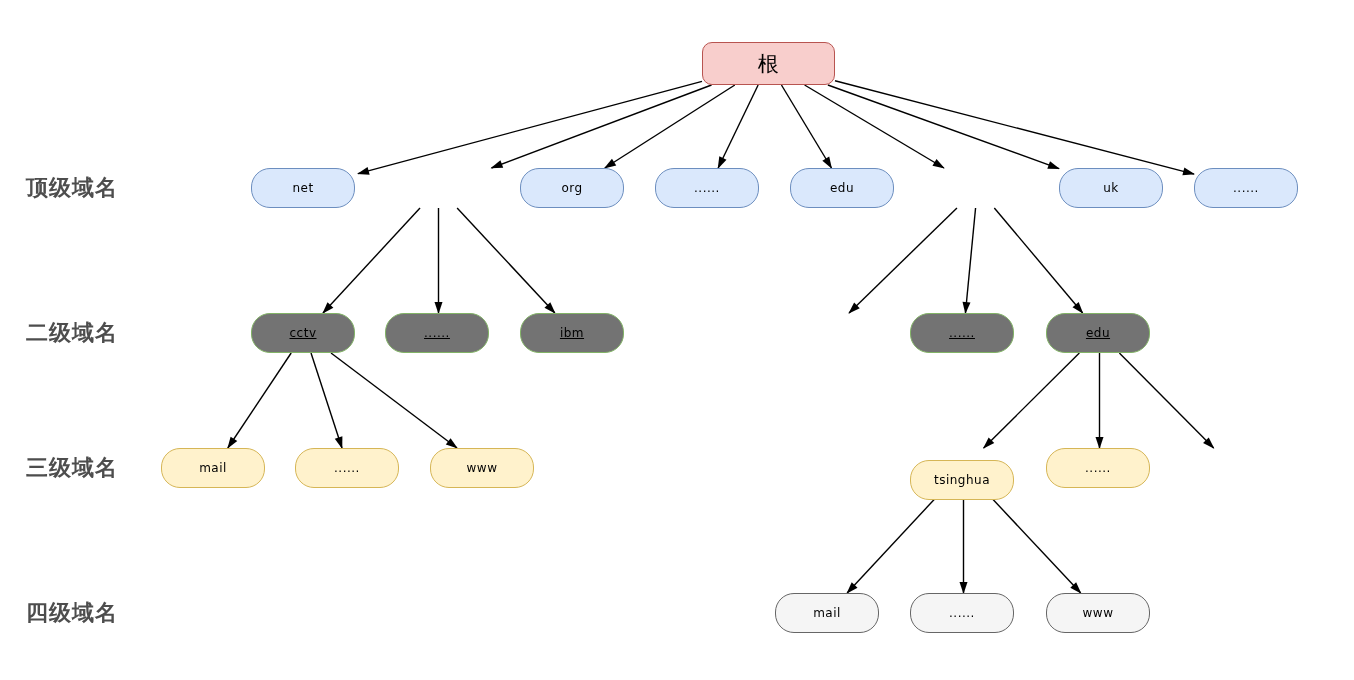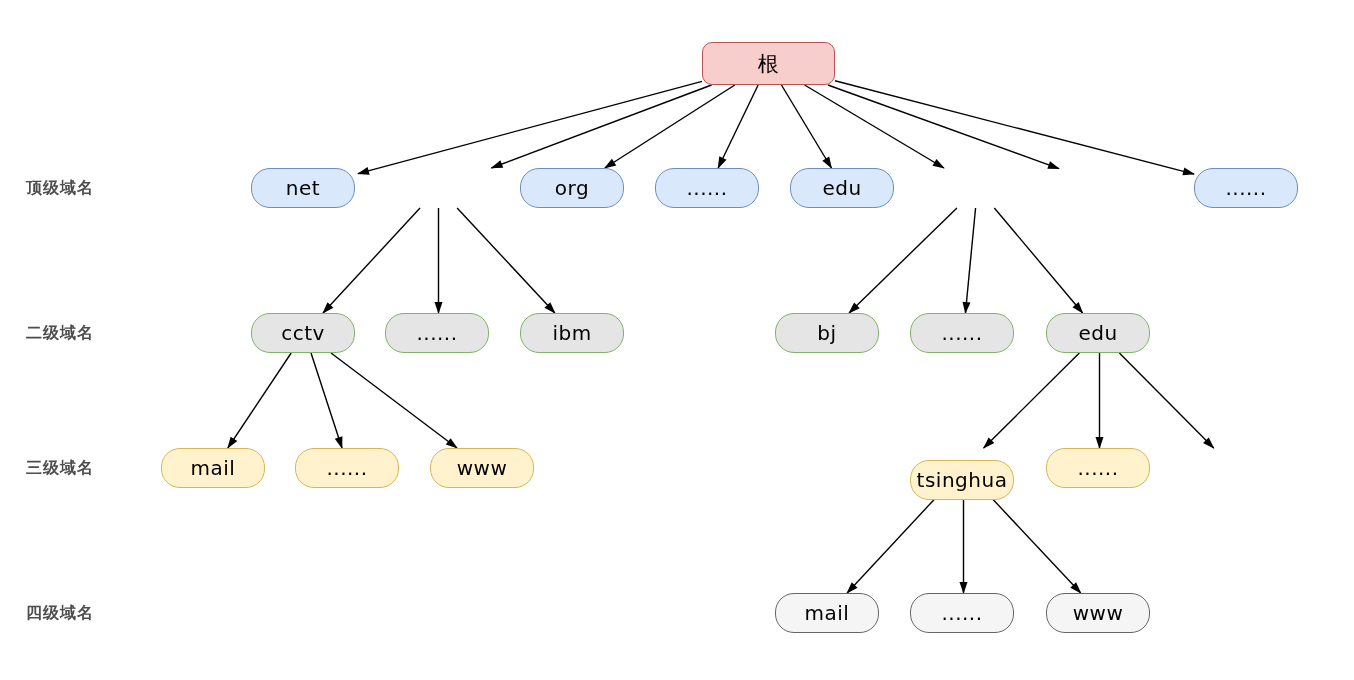--- a/index.html
+++ b/index.html
@@ -4,34 +4,34 @@
 <style>
   html,body{margin:0;padding:0;background:#ffffff;}
   .canvas{
     position:relative;width:1354px;height:680px;background:#ffffff;
     font-family:"DejaVu Sans","Liberation Sans",sans-serif;overflow:hidden;
   }
   svg.edges{position:absolute;left:0;top:0;z-index:1;}
   .node{
     position:absolute;width:104px;height:40px;box-sizing:border-box;
     display:flex;align-items:center;justify-content:center;
-    font-size:20px;color:#000000;border-radius:19px;z-index:2;
+    font-size:12px;color:#000000;border-radius:19px;z-index:2;
     letter-spacing:0.5px;
   }
   .node.root{
     background:#f8cecc;border:1.5px solid #b85450;border-radius:10px;
     width:133px;height:43px;font-size:21px;
   }
   .node.tld {background:#dae8fc;border:1.4px solid #6c8ebf;}
-  .node.sld {background:#e5e5e5;border:1.4px solid #82b366;}
+  .node.sld {background:#737373;border:1.4px solid #82b366;text-decoration:underline;}
   .node.thld{background:#fff2cc;border:1.4px solid #d6b656;}
   .node.fold{background:#f5f5f5;border:1.4px solid #666666;}
   .rowlabel{
     position:absolute;left:26px;height:40px;display:flex;align-items:center;
-    font-size:16px;font-weight:bold;color:#4d4d4d;z-index:2;
+    font-size:22px;font-weight:bold;color:#4d4d4d;z-index:2;
     letter-spacing:1px;
     font-family:Liberation Mono, monospace;
   }
 </style>
 </head>
 <body>
 
 <div class="canvas">
 
   <svg class="edges" width="1354" height="680">
@@ -71,26 +71,26 @@
   <div class="rowlabel" style="top:313px">二级域名</div>
   <div class="rowlabel" style="top:448px">三级域名</div>
   <div class="rowlabel" style="top:593px">四级域名</div>
 
   <div class="node root" id="n-root" style="left:702px;top:42px">根</div>
 
   <div class="node tld" id="n-net" style="left:251px;top:168px">net</div>
   <div class="node tld" id="n-org" style="left:520px;top:168px">org</div>
   <div class="node tld" id="n-tld_dots_1" style="left:655px;top:168px">......</div>
   <div class="node tld" id="n-edu_tld" style="left:790px;top:168px">edu</div>
+  <div class="node tld" id="n-uk" style="left:1059px;top:168px">uk</div>
   <div class="node tld" id="n-tld_dots_2" style="left:1194px;top:168px">......</div>
 
   <div class="node sld" id="n-cctv" style="left:251px;top:313px">cctv</div>
   <div class="node sld" id="n-sld_dots_1" style="left:385px;top:313px">......</div>
   <div class="node sld" id="n-ibm" style="left:520px;top:313px">ibm</div>
-  <div class="node sld" id="n-bj" style="left:775px;top:313px">bj</div>
   <div class="node sld" id="n-sld_dots_2" style="left:910px;top:313px">......</div>
   <div class="node sld" id="n-edu_cn" style="left:1046px;top:313px">edu</div>
 
   <div class="node thld" id="n-mail_cctv" style="left:161px;top:448px">mail</div>
   <div class="node thld" id="n-third_dots_1" style="left:295px;top:448px">......</div>
   <div class="node thld" id="n-www_cctv" style="left:430px;top:448px">www</div>
   <div class="node thld" id="n-tsinghua" style="left:910px;top:460px">tsinghua</div>
   <div class="node thld" id="n-third_dots_2" style="left:1046px;top:448px">......</div>
 
   <div class="node fold" id="n-mail_tsinghua" style="left:775px;top:593px">mail</div>

